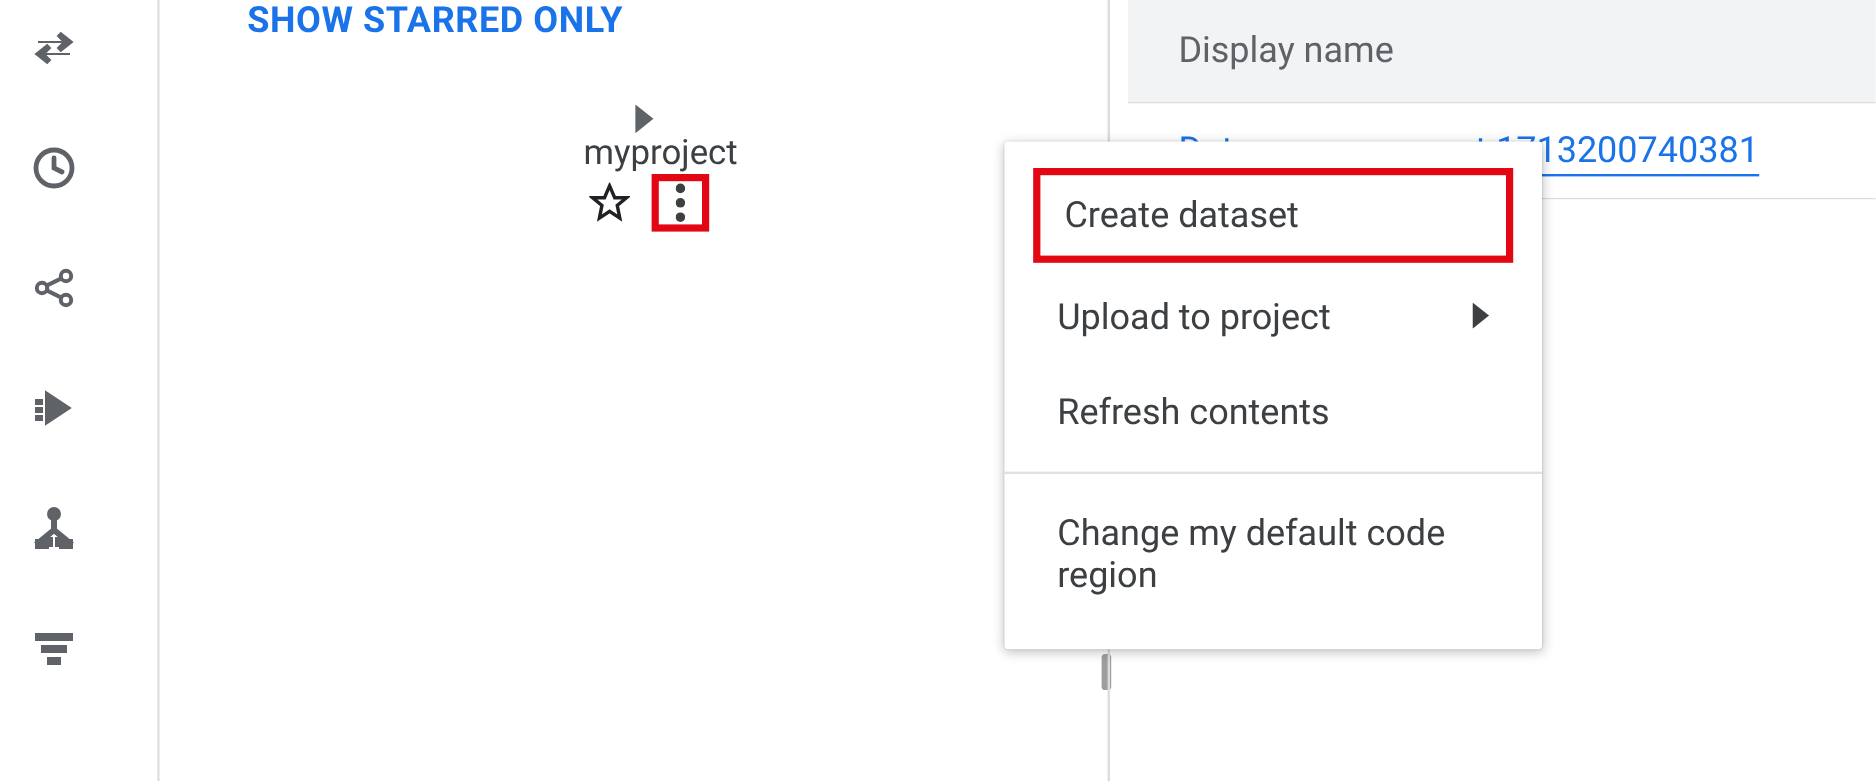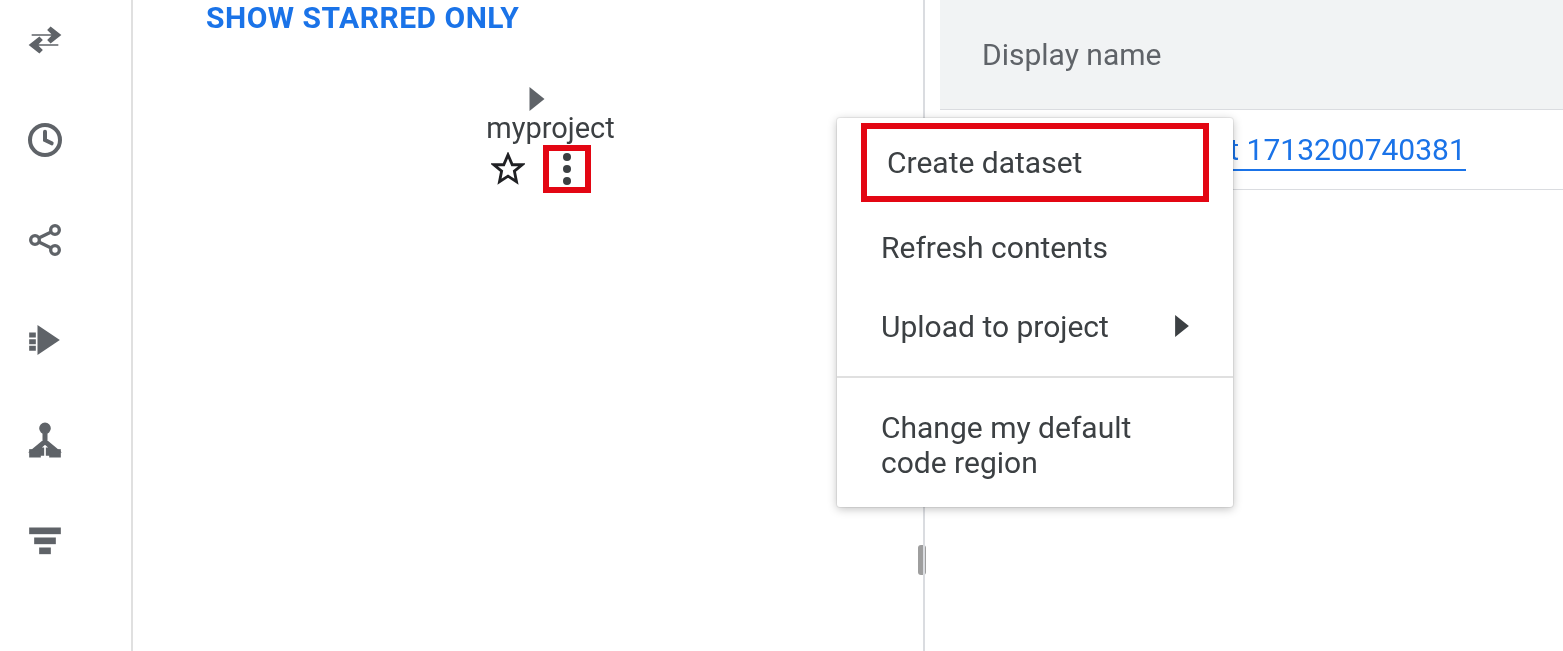--- a/index.html
+++ b/index.html
@@ -87,21 +87,21 @@
   }
   .right-pane {
     position: absolute;
     left: 940px;
     top: 0;
     right: 0;
   }
   .header-bar {
     background: #f1f3f4;
     border-bottom: 1.5px solid #dadce0;
-    height: 110px;
+    height: 86px;
     display:flex;
     align-items:center;
     padding-left: 42px;
     font-size: 30px;
     color: #5f6368;
   }
   .link-row {
     padding: 22px 0 22px 42px;
     border-bottom: 1.5px solid #dadce0;
   }
@@ -110,25 +110,25 @@
     text-decoration: none;
     font-size: 30px;
     border-bottom: 2.5px solid #1a73e8;
     padding-bottom: 2px;
   }
 
   .context-menu {
     position: absolute;
     left: 837px;
     top: 118px;
-    width: 396px;
+    width: 448px;
     background: #fff;
     border-radius: 3px;
     box-shadow: 0 2px 10px rgba(0,0,0,0.25), 0 0 0 1px rgba(0,0,0,0.06);
-    padding: 5px 0;
+    padding: 22px 0;
     z-index: 100;
   }
   .menu-item {
     padding: 22px 44px;
     font-size: 30px;
     color: #3c4043;
     display:flex;
     align-items:center;
     justify-content: space-between;
     cursor:pointer;
@@ -244,27 +244,27 @@
   <div class="link-row">
     <a href="#">Data canvas export 1713200740381</a>
   </div>
 </div>
 
 <div class="context-menu">
   <div class="menu-highlight-wrap">
     <div class="menu-highlight">Create dataset</div>
   </div>
   <div class="menu-item">
-    <span>Refresh contents</span>
-  </div>
-  <div class="menu-item">
     <span>Upload to project</span>
     <span class="menu-arrow">
       <svg viewBox="0 0 10 16">
           <path d="M0 0l10 8-10 8z"></path>
         </svg>
     </span>
   </div>
+  <div class="menu-item">
+    <span>Refresh contents</span>
+  </div>
   <div class="menu-sep"></div>
   <div class="menu-item">
     <span>Change my default code region</span>
   </div>
 </div>
 
 </body></html>

